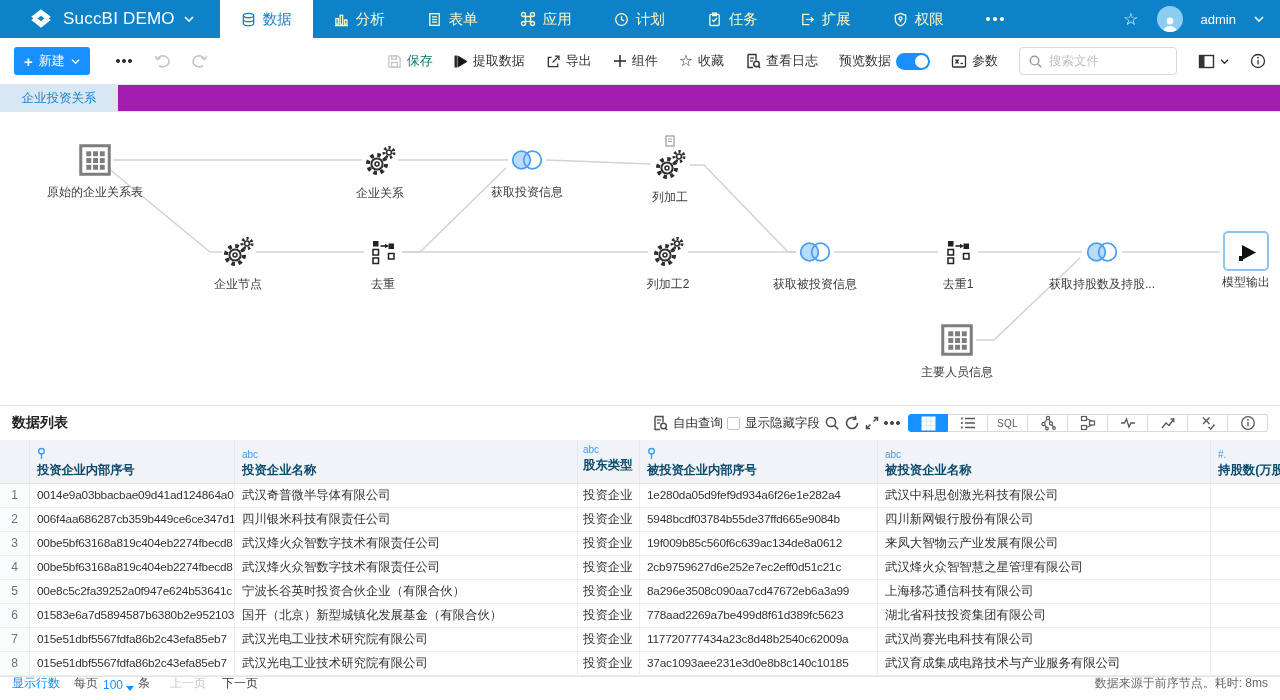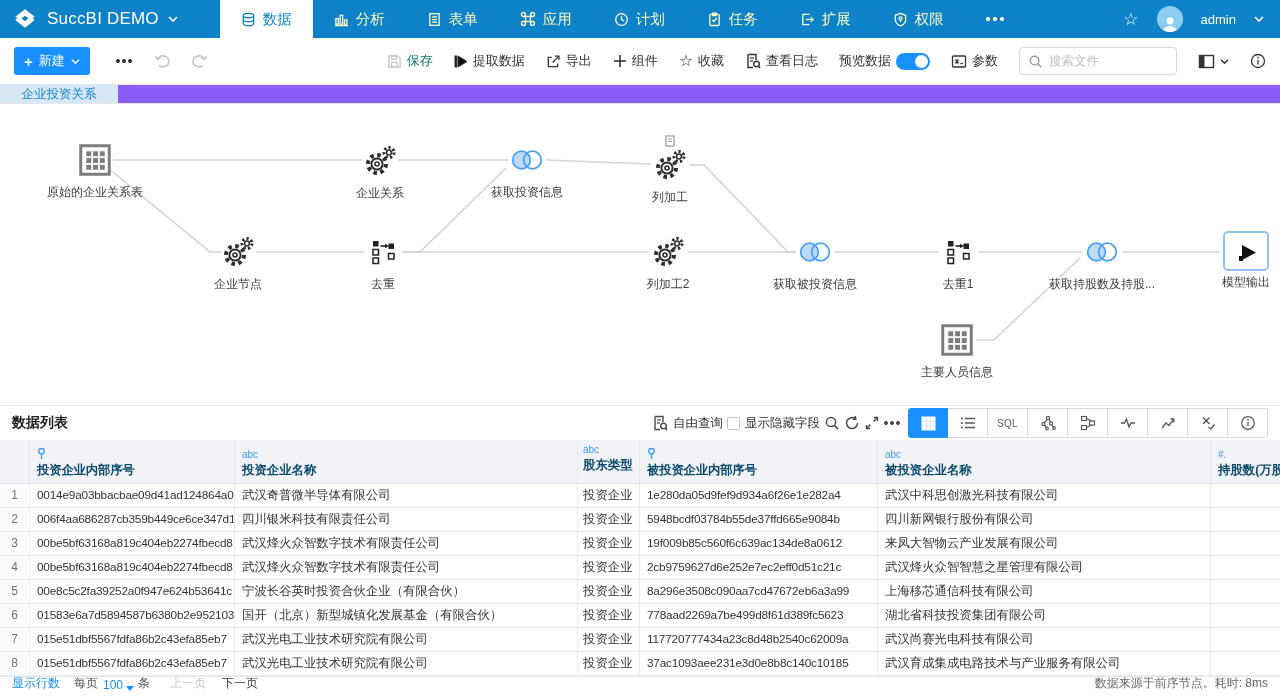--- a/index.html
+++ b/index.html
@@ -1,23 +1,23 @@
 <!DOCTYPE html>
 <html><head>
 <meta charset="utf-8">
 <style>
   *{margin:0;padding:0;box-sizing:border-box;}
   html,body{width:1280px;height:700px;overflow:hidden;font-family:"Liberation Sans","DejaVu Sans",sans-serif;background:#fff;}
   svg{display:block;}
   
   .topbar{position:absolute;left:0;top:0;width:1280px;height:38px;background:#0d82c8;display:flex;align-items:stretch;color:#fff;}
-  .brand{display:flex;align-items:center;gap:9px;padding:0 16px 0 12px;}
+  .brand{display:flex;align-items:center;gap:9px;padding:0 16px 0 28px;}
   .brand-title{font-size:17px;letter-spacing:.2px;}
   .chev{stroke:#fff;stroke-width:1.6;fill:none;}
-  .nav{display:flex;align-items:stretch;margin-left:26px;}
+  .nav{display:flex;align-items:stretch;margin-left:10px;}
   .nav-item{display:flex;align-items:center;gap:7px;padding:0 21px;font-size:14.5px;cursor:pointer;color:#fef9c3;}
   .nav-item svg{stroke:currentColor;}
   .nav-item.active{background:#fff;color:#0d82c8;}
   .nav-right{margin-left:auto;display:flex;align-items:center;gap:18px;padding-right:16px;}
   .star-glyph{font-size:17px;line-height:1;}
   .avatar{width:26px;height:26px;border-radius:50%;background:#8ecdf2;display:flex;align-items:flex-end;justify-content:center;overflow:hidden;}
   .user-name{font-size:13px;}
   
   .toolbar{position:absolute;left:0;top:38px;width:1280px;height:47px;background:#fff;border-bottom:1px solid #e4e7ea;display:flex;align-items:center;padding:0 14px;gap:20px;}
   .btn-new{display:flex;align-items:center;gap:6px;background:#1890ff;color:#fff;border:none;border-radius:3px;height:28px;padding:0 10px;font-size:13px;cursor:pointer;}
@@ -26,21 +26,21 @@
   .tb-ico svg{stroke:#333;}
   .tb-ico.disabled{color:#0f766e;}
   .tb-ico.disabled svg{stroke:#c6c6c6;}
   .tool-right{margin-left:auto;display:flex;align-items:center;gap:21px;}
   .toggle{width:34px;height:17px;border-radius:9px;background:#1890ff;position:relative;cursor:pointer;}
   .toggle .knob{position:absolute;right:2px;top:2px;width:13px;height:13px;border-radius:50%;background:#fff;}
   .search-box{display:flex;align-items:center;gap:6px;width:158px;height:28px;border:1px solid #d9d9d9;border-radius:4px;padding:0 8px;background:#fff;}
   .search-box input{border:none;outline:none;flex:1;font-size:12.5px;color:#333;font-family:inherit;min-width:0;}
   .search-box input::placeholder{color:#bfbfbf;}
   
-  .tabbar{position:absolute;left:0;top:85px;width:1280px;height:19px;background:#8b5cf6;border-bottom:1px solid #e3e7ec;display:flex;}
+  .tabbar{position:absolute;left:0;top:85px;width:1280px;height:27px;background:#a21caf;border-bottom:1px solid #e3e7ec;display:flex;}
   .tab{display:flex;align-items:center;justify-content:center;min-width:118px;padding:0 14px;background:#d8e7f5;color:#1583cf;font-size:12.5px;cursor:pointer;}
   
   .canvas{position:absolute;left:0;top:112px;width:1280px;height:293px;background:#fff;overflow:hidden;}
   .flow-edges{position:absolute;left:0;top:0;}
   .flow-nodes{position:absolute;left:0;top:0;width:100%;height:100%;}
   .flow-node{position:absolute;width:140px;text-align:center;cursor:pointer;}
   .node-iconbox{height:42px;display:flex;align-items:center;justify-content:center;margin:0 auto;}
   .node-iconbox.ic-table .node-glyph{width:36px;height:36px;}
   .node-iconbox.ic-gear .node-glyph{width:34px;height:34px;}
   .node-iconbox.ic-join .node-glyph{width:38px;height:22px;}
@@ -50,21 +50,21 @@
   .node-label{margin-top:3px;font-size:12px;color:#3c3c3c;white-space:nowrap;}
   .node-badge{position:absolute;left:65px;top:-9px;width:10px;height:12px;display:none;}
   
   .dl-head{position:absolute;left:0;top:405px;width:1280px;height:35px;border-top:1px solid #e6e6e6;background:#fff;display:flex;align-items:center;padding:0 12px;}
   .dl-title{font-size:14px;font-weight:bold;color:#222;}
   .dl-right{margin-left:auto;display:flex;align-items:center;gap:4px;}
   .dl-item{display:flex;align-items:center;gap:5px;font-size:12.5px;color:#333;cursor:pointer;white-space:nowrap;}
   .dl-item svg{stroke:#4a4a4a;}
   .checkbox{width:13px;height:13px;border:1px solid #c3c3c3;border-radius:2px;background:#fff;}
   .viewgrp{display:flex;margin-left:4px;}
-  .vbtn{width:40px;height:30px;border:1px solid #d9d9d9;border-left:none;display:flex;align-items:center;justify-content:center;background:#fff;cursor:pointer;color:#5a5a5a;text-align:center;}
+  .vbtn{width:40px;height:18px;border:1px solid #d9d9d9;border-left:none;display:flex;align-items:center;justify-content:center;background:#fff;cursor:pointer;color:#5a5a5a;text-align:center;}
   .vbtn:first-child{border-left:1px solid #d9d9d9;border-radius:3px 0 0 3px;}
   .vbtn:last-child{border-radius:0 3px 3px 0;}
   .vbtn svg{stroke:#5a5a5a;}
   .vbtn.active{background:#1890ff;border-color:#1890ff;}
   .vbtn.active svg{stroke:#fff;}
   .vbtn .sqltxt{font-size:10px;color:#5a5a5a;letter-spacing:.3px;}
   
   .table{position:absolute;left:0;top:440px;width:1280px;height:236px;overflow:hidden;}
   .thead{display:flex;width:1350px;height:44px;background:#f1f3f6;}
   .th{padding:5px 7px 0 7px;border-right:1px solid #e4e7eb;border-bottom:1px solid #dfe3e8;}

